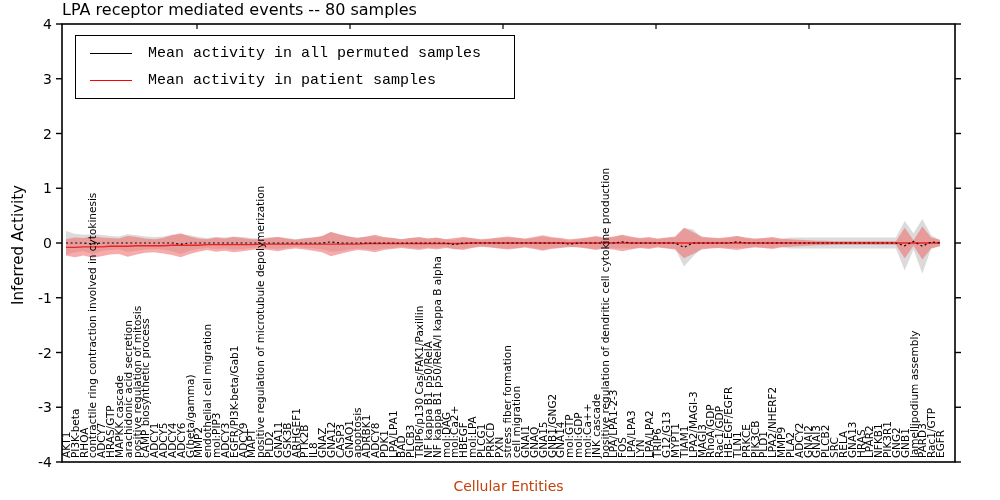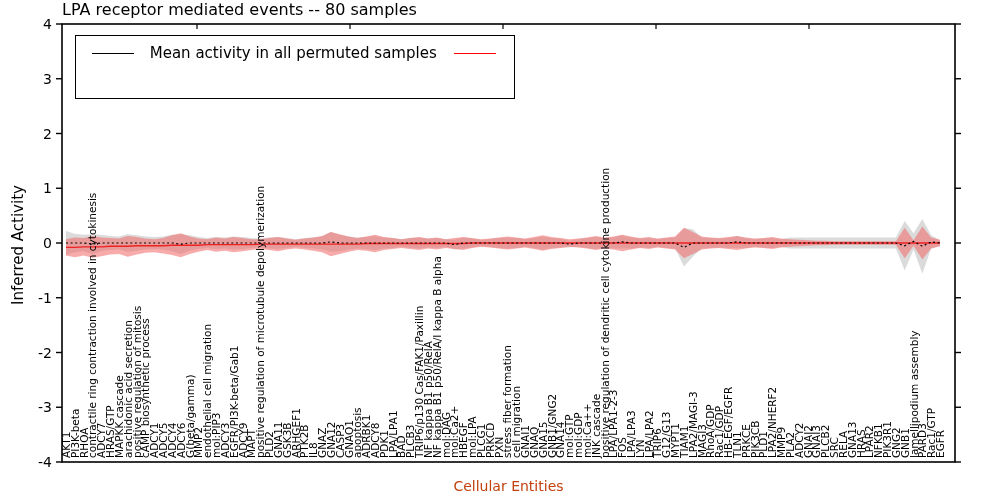--- a/index.html
+++ b/index.html
@@ -3,21 +3,21 @@
 <meta charset="utf-8">
 <style>
   html,body{margin:0;padding:0;background:#ffffff;}
   .fig{position:relative;width:1000px;height:500px;background:#ffffff;
        font-family:"DejaVu Sans","Liberation Sans",sans-serif;overflow:hidden;}
   .chart-title{position:absolute;left:62px;top:0;width:893px;text-align:left;
        font-size:16px;color:#000;}
   .plot-svg{position:absolute;left:0;top:0;}
   .legend{position:absolute;left:75px;top:35px;width:440px;height:64px;
        background:#fff;border:1.6px solid #000;box-sizing:border-box;
-       display:flex;flex-direction:row;justify-content:space-around;padding:4px 0;}
+       display:flex;flex-direction:column;justify-content:space-around;padding:4px 0;font-family:Liberation Mono, monospace;}
   .legend-row{display:flex;align-items:center;height:26px;}
   .legend-line{width:42px;height:0;border-top:1.6px solid #000;margin-left:14px;margin-right:16px;}
   .legend-label{font-size:15px;color:#000;}
   .ylabel{position:absolute;left:-62px;top:236px;width:160px;text-align:center;
        transform:rotate(-90deg);font-size:15px;color:#000;}
   .xlabel{position:absolute;left:62px;top:478px;width:893px;text-align:center;
        font-size:14px;color:#c2410c;}
 </style>
 </head>
 <body>
@@ -165,18 +165,19 @@
 
   <div class="chart-title">LPA receptor mediated events -- 80 samples</div>
 
   <div class="legend">
     <div class="legend-row">
       <span class="legend-line" id="leg-line-0" style="border-top-color: rgb(0, 0, 0);"></span>
       <span class="legend-label">Mean activity in all permuted samples</span>
     </div>
     <div class="legend-row">
       <span class="legend-line" id="leg-line-1" style="border-top-color: rgb(255, 0, 0);"></span>
+      <span class="legend-label">Mean activity in patient samples</span>
     </div>
   </div>
 
   <div class="ylabel">Inferred Activity</div>
   <div class="xlabel">Cellular Entities</div>
 </div>
 
 </body></html>

